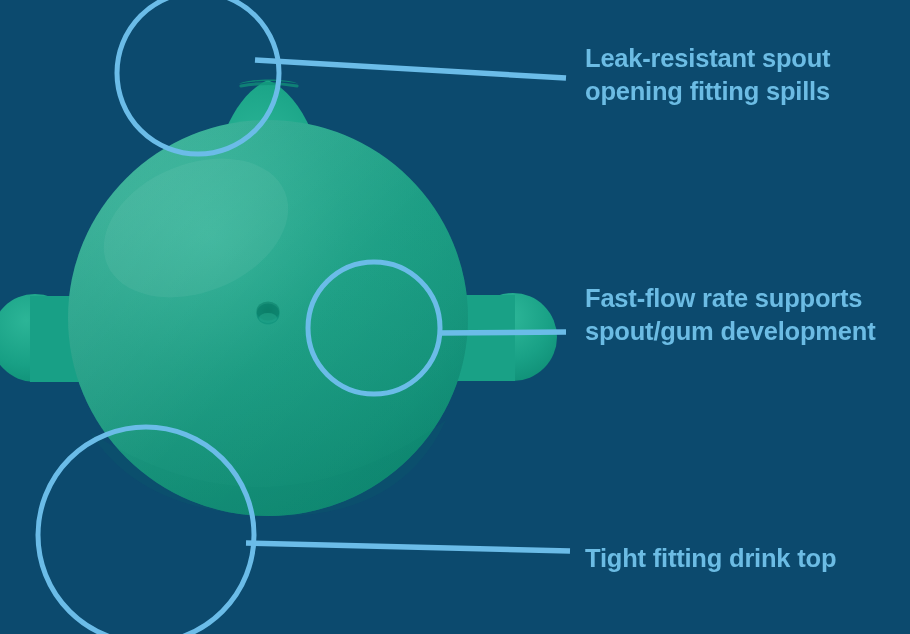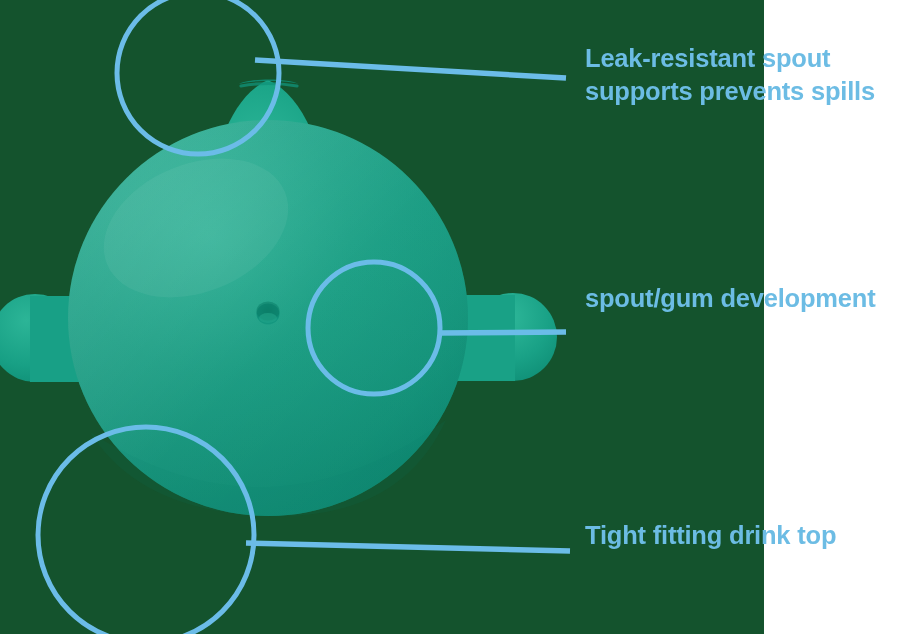--- a/index.html
+++ b/index.html
@@ -8,23 +8,23 @@
   }
   body {
     width: 910px;
     height: 634px;
     background: #ffffff;
     font-family: "Liberation Sans", sans-serif;
     overflow: hidden;
   }
   #infographic {
     position: relative;
-    width: 764px;
+    width: 910px;
     height: 634px;
-    background: #14532d;
+    background: #0c4a6e;
   }
   
   #product-svg {
     position: absolute;
     left: 0;
     top: 0;
     width: 910px;
     height: 634px;
   }
   
@@ -45,21 +45,21 @@
     line-height: 1.28;
     letter-spacing: -0.2px;
     color: #6cbce4;
     white-space: nowrap;
   }
   .callout .line {
     display: block;
   }
   #callout-1 { left: 585px; top: 42px; }
   #callout-2 { left: 585px; top: 282px; }
-  #callout-3 { left: 585px; top: 519px; }
+  #callout-3 { left: 585px; top: 542px; }
 </style>
 </head>
 <body>
 
 <div id="infographic">
 
   <svg id="product-svg" viewBox="0 0 910 634">
     <defs>
       <radialGradient id="bodyGrad" cx="0.36" cy="0.30" r="0.82">
         <stop offset="0%" stop-color="#2bb396"></stop>
@@ -148,24 +148,25 @@
     </g>
 
     <g>
       <circle cx="146" cy="535" r="108" fill="none" stroke="#6bbce8" stroke-width="5"></circle>
       <line x1="246" y1="543" x2="570" y2="551" stroke="#6bbce8" stroke-width="5.5" stroke-linecap="butt"></line>
     </g>
   </svg>
 
   <div class="callout" id="callout-1">
     <span class="line">Leak-resistant spout</span>
-    <span class="line">supports prevents spills</span>
+    <span class="line">opening fitting spills</span>
   </div>
 
   <div class="callout" id="callout-2">
+    <span class="line">Fast-flow rate supports</span>
     <span class="line">spout/gum development</span>
   </div>
 
   <div class="callout" id="callout-3">
     <span class="line">Tight fitting drink top</span>
   </div>
 
 </div>
 
 </body></html>

